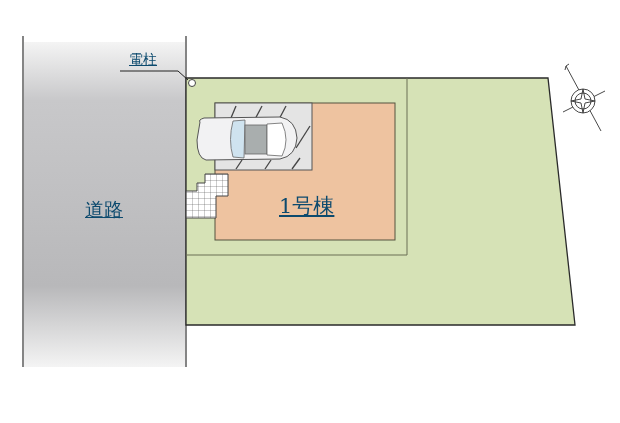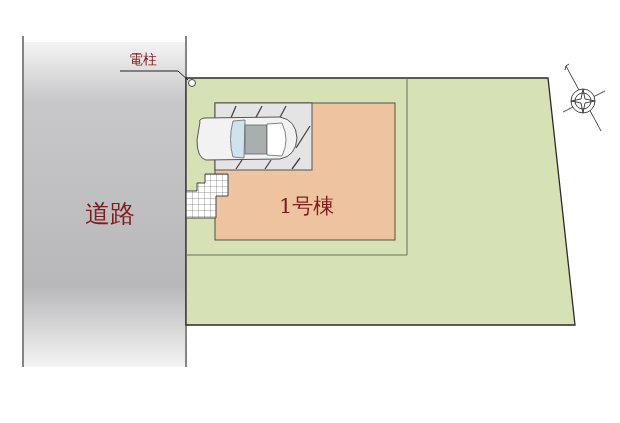--- a/index.html
+++ b/index.html
@@ -1,18 +1,18 @@
 <!DOCTYPE html>
 <html><head>
 <meta charset="utf-8">
 <style>
   html, body { margin:0; padding:0; background:#ffffff; }
   body { width:620px; height:423px; position:relative; overflow:hidden; font-family:"DejaVu Serif", serif; }
   svg { position:absolute; left:0; top:0; }
-  .lbl { position:absolute; color:#7f1d1d; white-space:nowrap; }
+  .lbl { position:absolute; color:#0c4a6e; white-space:nowrap;text-decoration:underline; }
 </style>
 </head>
 <body>
 
 <svg width="620" height="423" viewBox="0 0 620 423">
   <defs>
     <linearGradient id="roadGrad" x1="0" y1="0" x2="0" y2="1">
       <stop offset="0" stop-color="#f4f4f4"></stop>
       <stop offset="0.18" stop-color="#c8c8ca"></stop>
       <stop offset="0.75" stop-color="#b8b8ba"></stop>
@@ -67,15 +67,15 @@
   <g stroke="#333" fill="none" stroke-width="0.9">
     <line x1="566" y1="66" x2="601" y2="131"></line>
     <line x1="563" y1="112" x2="605" y2="91"></line>
     <circle cx="583" cy="101" r="12" fill="#fff"></circle>
     <circle cx="583" cy="101" r="8"></circle>
     <path d="M583 89 L585 99 L595 101 L585 103 L583 113 L581 103 L571 101 L581 99 Z"></path>
     <path d="M566 66 l3 -2 M566 66 l-1 4"></path>
   </g>
 </svg>
 
-<div class="lbl" style="left:85px; top:197px; font-size:25px;">道路</div>
+<div class="lbl" style="left:85px; top:197px; font-size:19px;">道路</div>
 <div class="lbl" style="left:129px; top:51px; font-size:14px;">電柱</div>
 <div class="lbl" style="left:279px; top:192px; font-size:21px;">1号棟</div>
 
 </body></html>

